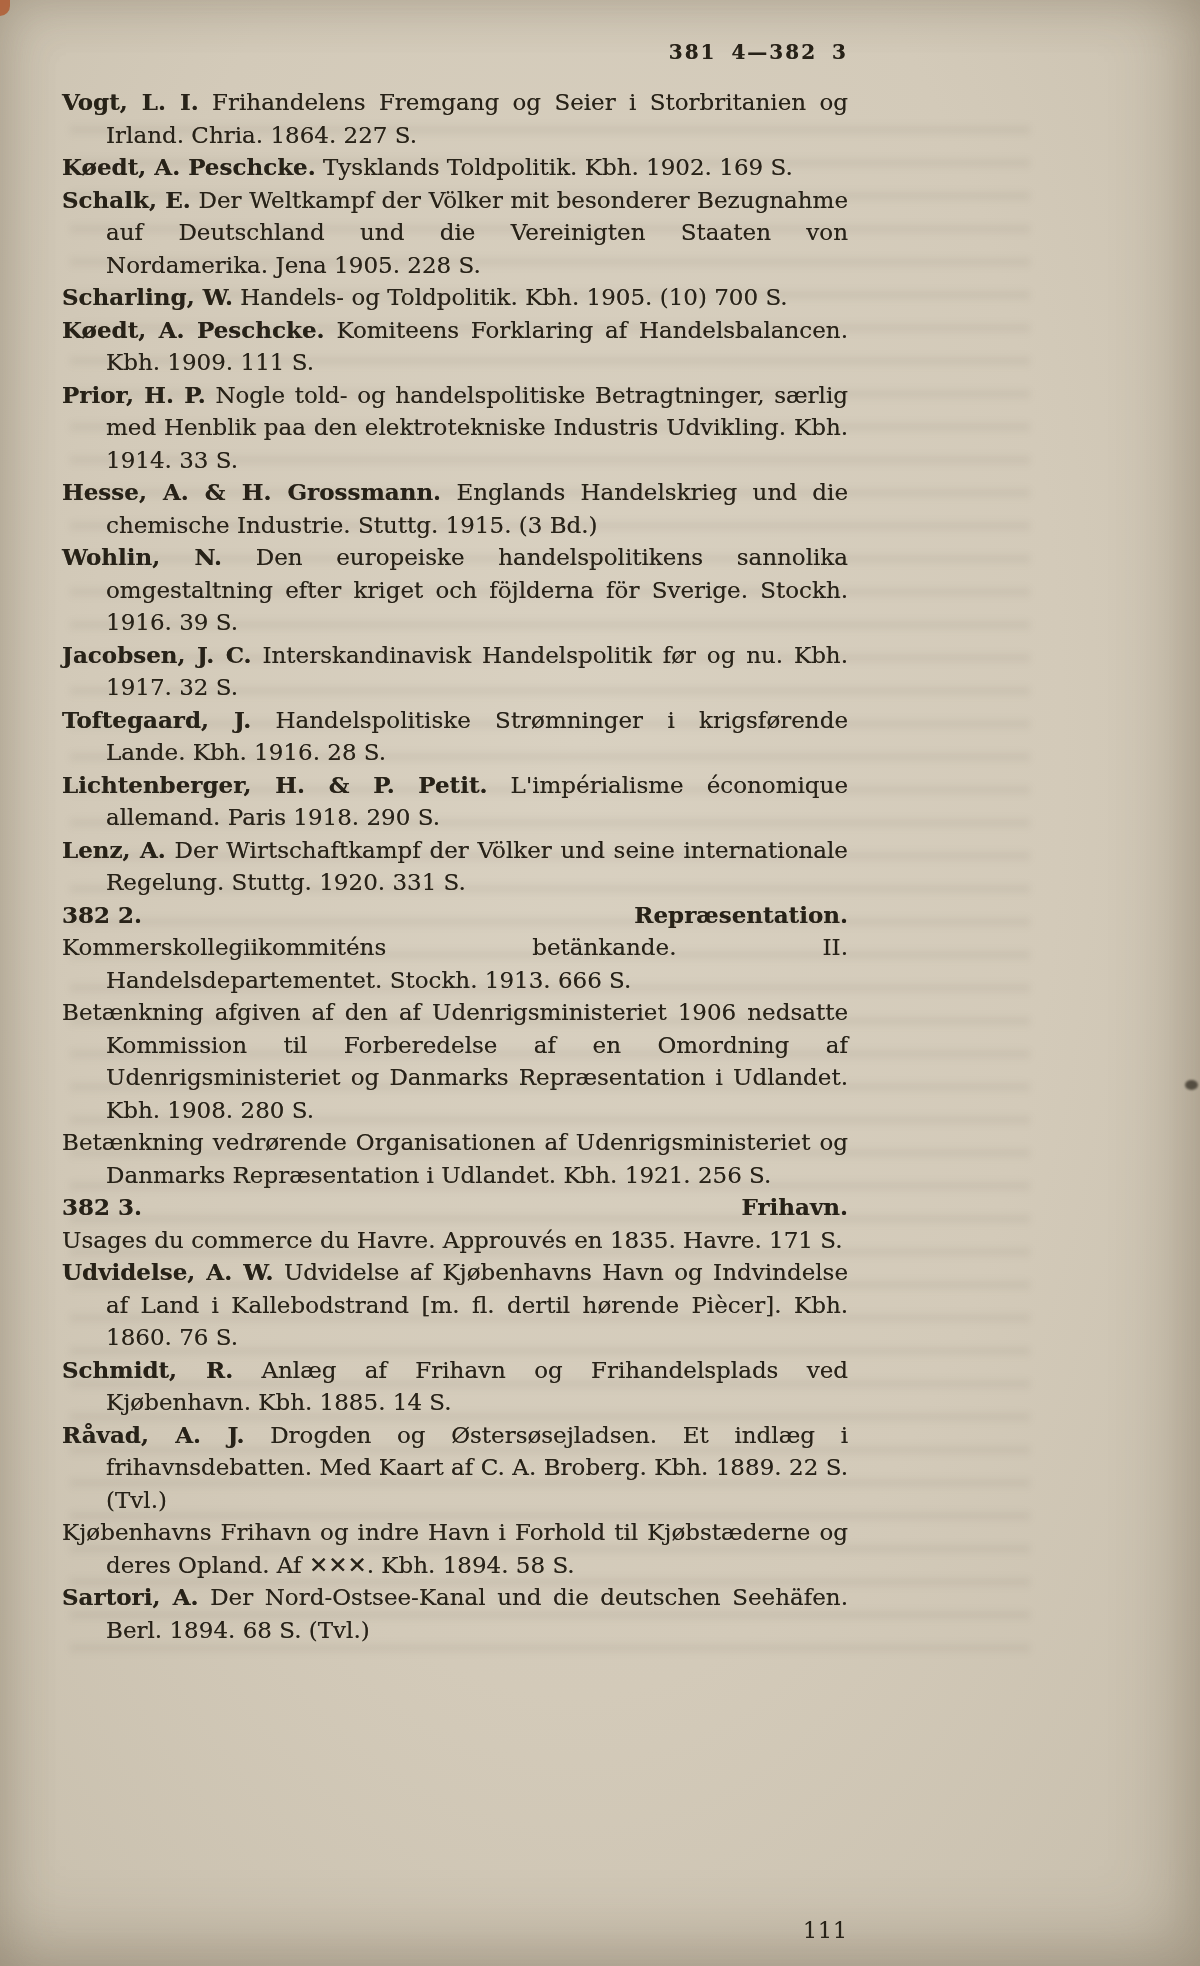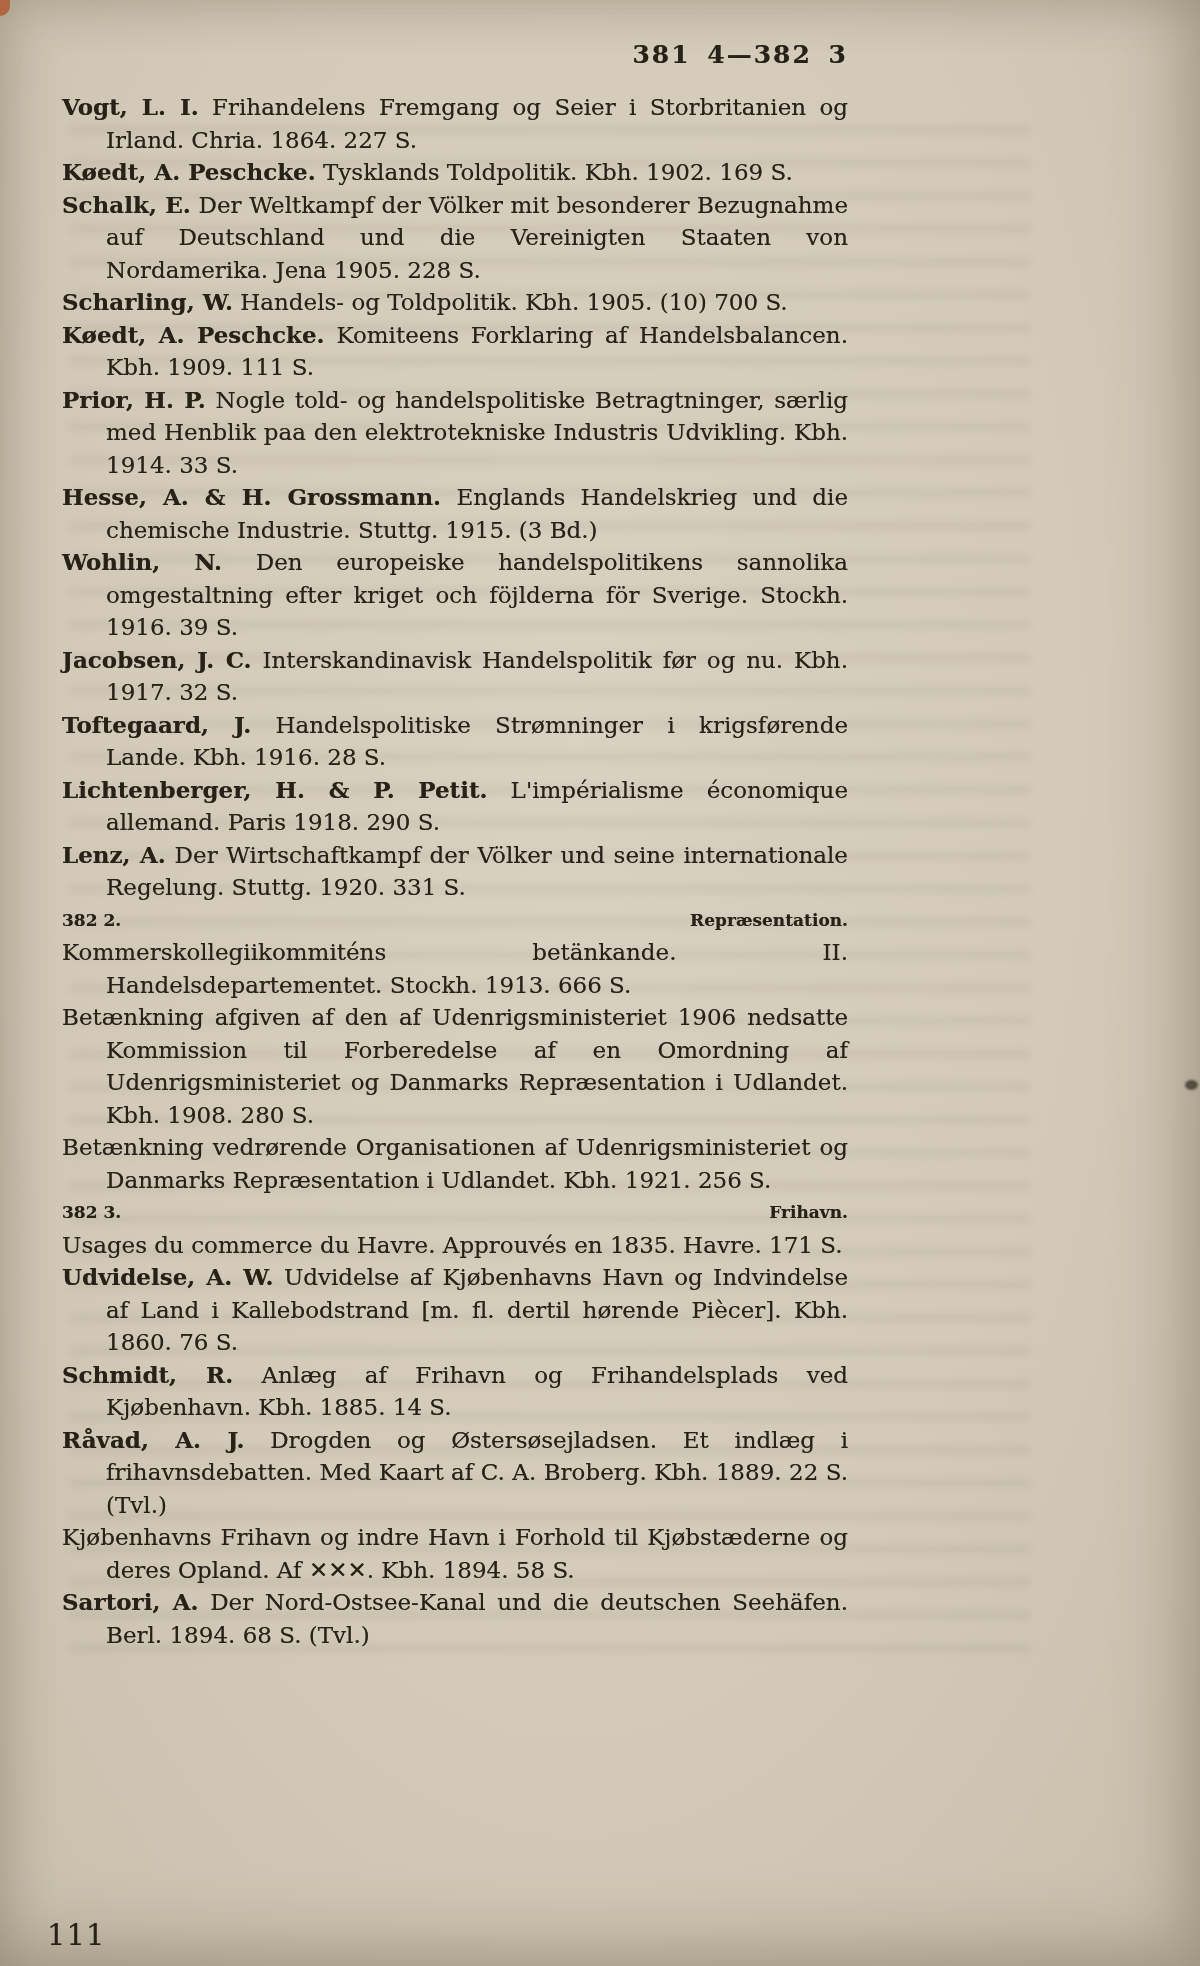--- a/index.html
+++ b/index.html
@@ -31,37 +31,37 @@
   }
   .speck-right {
     position: absolute; right: 2px; top: 1080px; width: 13px; height: 10px;
     background: #3d372c; border-radius: 50%; filter: blur(1px); opacity: .8;
   }
   .content {
     position: absolute; left: 62px; top: 40px; width: 786px;
     text-shadow: 0 0 0.4px rgba(40,30,18,0.55);
   }
   .header {
-    text-align: right; font-weight: bold; font-size: 25px;
+    text-align: right; font-weight: bold; font-size: 20px;
     letter-spacing: 2px; word-spacing: 6px;
     margin-bottom: 22px;
   }
   .entry {
     font-size: 23px; line-height: 32.5px;
     text-align: justify;
     padding-left: 44px; text-indent: -44px;
   }
   .entry .author { font-weight: bold; }
   .section {
     display: flex; justify-content: space-between;
-    font-weight: bold; font-size: 17px; line-height: 32.5px;
+    font-weight: bold; font-size: 23px; line-height: 32.5px;
   }
   .footer {
-    position: absolute; left: 47px; width: 786px; top: 1918px;
-    text-align: left; font-size: 29px; letter-spacing: 1px;
+    position: absolute; left: 62px; width: 786px; top: 1918px;
+    text-align: right; font-size: 22px; letter-spacing: 1px;
     text-shadow: 0 0 0.4px rgba(40,30,18,0.55);
   }
 </style>
 </head>
 <body>
 
 <div class="page">
   <div class="bleed"></div>
   <div class="speck-corner"></div>
   <div class="speck-right"></div>

